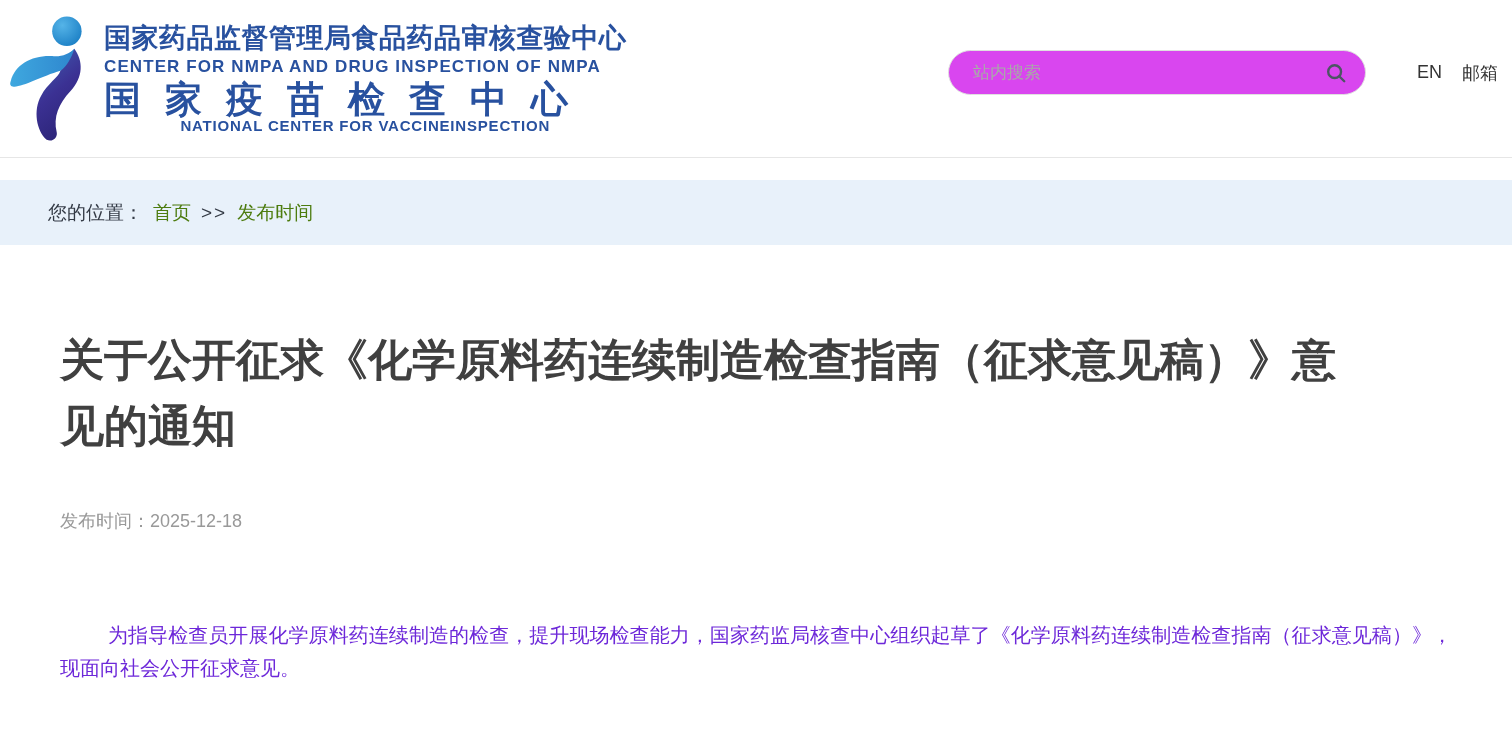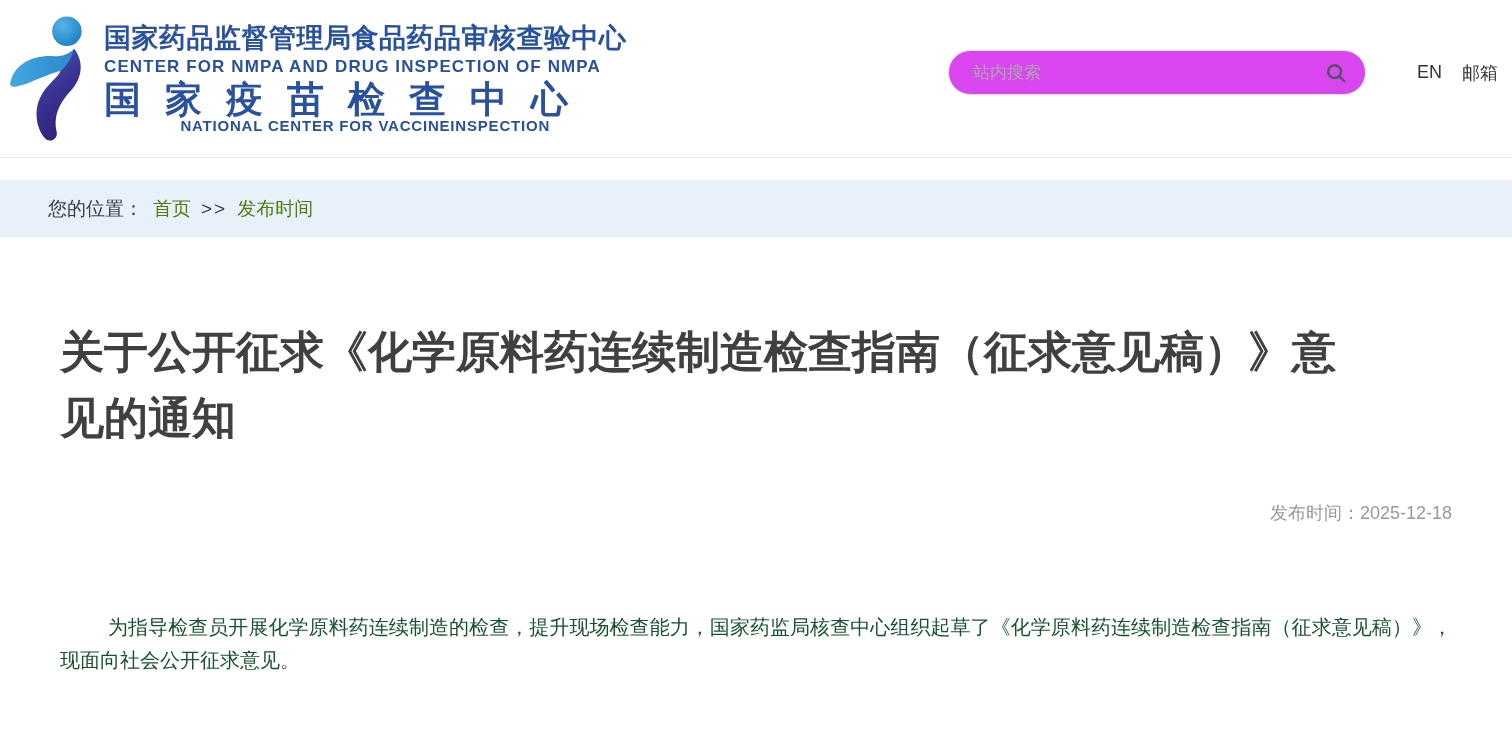--- a/index.html
+++ b/index.html
@@ -108,21 +108,21 @@
     font-size: 18px;
     color: #333333;
     text-decoration: none;
     white-space: nowrap;
     cursor: pointer;
   }
 
   
   .breadcrumb-bar {
     margin-top: 22px;
-    height: 57px;
+    height: 65px;
     background: #e8f1fa;
     display: flex;
     align-items: center;
     padding-left: 48px;
   }
   .breadcrumb {
     font-size: 19px;
     color: #333a45;
     display: flex;
     align-items: center;
@@ -137,29 +137,29 @@
     margin-top: 82px;
     text-align: left;
     font-size: 44px;
     font-weight: bold;
     color: #404040;
     line-height: 66px;
     font-family: "Liberation Sans", sans-serif;
   }
   .publish-row {
     margin-top: 50px;
-    text-align: right;
+    text-align: left;
     font-size: 18px;
     color: #999999;
   }
   .article-body {
     margin-top: 86px;
     font-family: "Liberation Serif", serif;
     font-size: 20px;
-    color: #14532d;
+    color: #6d28d9;
     line-height: 33px;
     text-align: justify;
   }
   .article-body p {
     text-indent: 48px;
     margin-bottom: 28px;
   }
 </style>
 </head>
 <body>

